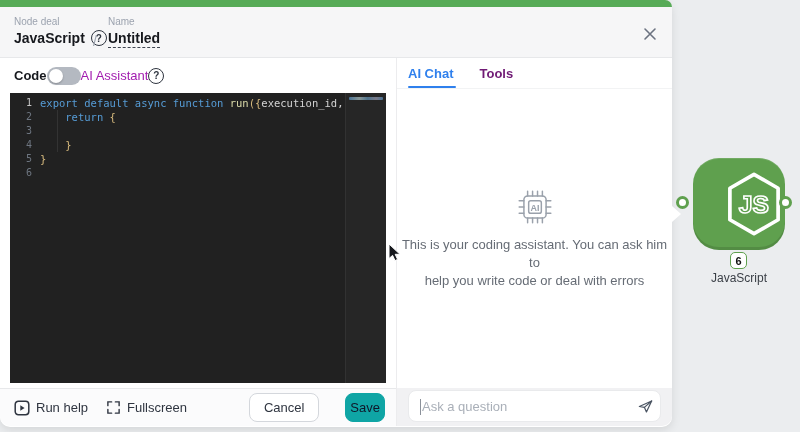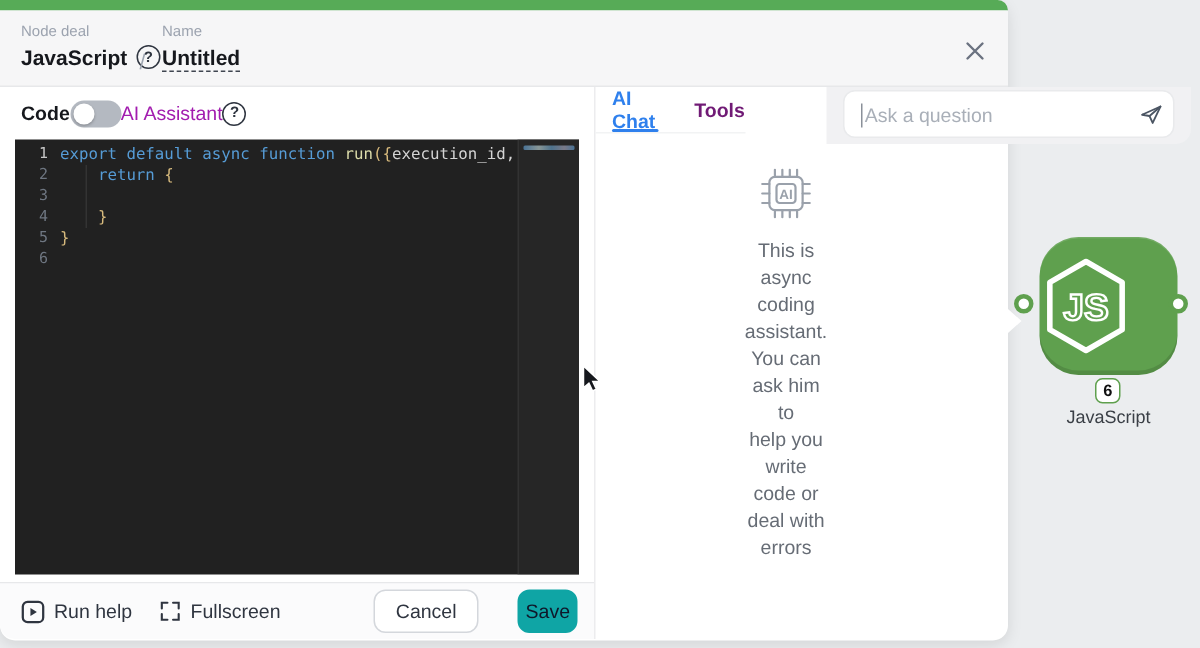--- a/index.html
+++ b/index.html
@@ -19,21 +19,21 @@
   .hcol.c2 { left:108px; }
   .slash { position:absolute; left:93px; top:26px; color:#9ca3af; font-size:14px; }
   .name-val { border-bottom:1.5px dashed #3f4550; padding-bottom:1px; cursor:text; }
   .help { width:16px; height:16px; border:1.4px solid #2f3540; border-radius:50%; display:inline-flex;
           align-items:center; justify-content:center; font-size:10px; font-weight:bold; color:#2f3540; }
   .close { position:absolute; right:13px; top:18px; width:18px; height:18px; cursor:pointer; }
   .close svg { display:block; }
 
   .mbody { display:flex; height:368px; }
   .lpanel { width:397px; border-right:1px solid #ececee; display:flex; flex-direction:column; }
-  .rpanel { flex:1; display:flex; flex-direction:row; }
+  .rpanel { flex:1; display:flex; flex-direction:column;gap:36px; }
 
   
   .ltoolbar { height:35px; display:flex; align-items:center; padding-left:14px; gap:0; }
   .code-lbl { font-size:13px; font-weight:bold; color:#16181d; }
   .toggle { width:34px; height:18px; border-radius:9px; background:#b4b9c1; position:relative; cursor:pointer; }
   .toggle .knob { position:absolute; left:2px; top:2px; width:14px; height:14px; border-radius:50%;
                   background:#fff; box-shadow:0 1px 2px rgba(0,0,0,.25); }
   .ai-lbl { font-size:13px; color:#a21caf; }
 
   .editor-wrap { flex:1; padding:0 10px; margin-bottom:5px; }
@@ -81,21 +81,21 @@
                padding-left:13px; font-family:"Liberation Sans", sans-serif; }
   .ask-input::placeholder { color:#a9afb8; }
   .caret-bar { position:absolute; left:11px; top:8px; width:1px; height:16px; background:#8a9099; }
   .send { width:30px; height:30px; display:flex; align-items:center; justify-content:center; cursor:pointer; }
 
   
   .node-pointer { position:absolute; left:672px; top:206px; width:0; height:0;
                   border-top:8px solid transparent; border-bottom:8px solid transparent; border-left:9px solid #fff; }
   .node { position:absolute; left:693px; top:158px; width:92px; height:92px; border-radius:26px;
           background:var(--node-green,#5fa04e); box-shadow:inset 0 -3px 0 rgba(0,0,0,.12), inset 0 1px 0 rgba(255,255,255,.12);
-          display:flex; align-items:center; justify-content:flex-start; cursor:pointer; }
+          display:flex; align-items:center; justify-content:flex-end; cursor:pointer; }
   .port { position:absolute; width:13px; height:13px; border-radius:50%; background:#fff;
           border:3px solid var(--node-green,#5fa04e); top:196px; }
   .port.left { left:676px; } .port.right { left:779px; }
   .node-badge { position:absolute; left:730px; top:252px; min-width:17px; height:17px; background:#fff;
                 border:1.5px solid var(--node-green,#5fa04e); border-radius:5px; font-size:11px; font-weight:bold;
                 color:#111; display:flex; align-items:center; justify-content:center; padding:0 3px; }
   .node-label { position:absolute; left:693px; top:271px; width:92px; text-align:center; font-size:12px; color:#3a3f46; }
 
   .cursor { position:absolute; left:388px; top:243px; }
 </style>
@@ -191,21 +191,21 @@
           <svg width="38" height="38" viewBox="0 0 36 36" fill="none" stroke="#9aa1ab" stroke-width="1.4" stroke-linecap="round">
             <rect x="7.5" y="7.5" width="21" height="21" rx="3.5"></rect>
             <rect x="12" y="12" width="12" height="12" rx="2"></rect>
             <path d="M11 3 V7.5 M15.7 3 V7.5 M20.4 3 V7.5 M25 3 V7.5"></path>
             <path d="M11 28.5 V33 M15.7 28.5 V33 M20.4 28.5 V33 M25 28.5 V33"></path>
             <path d="M3 12 H7.5 M3 18 H7.5 M3 24 H7.5"></path>
             <path d="M28.5 12 H33 M28.5 18 H33 M28.5 24 H33"></path>
             <text x="18" y="21.5" text-anchor="middle" font-size="8.5" font-weight="bold" fill="#9aa1ab" stroke="none" font-family="Liberation Sans, sans-serif">AI</text>
           </svg>
           <div class="assist-msg">
-            <div>This is async coding assistant. You can ask him to</div>
+            <div>This is your coding assistant. You can ask him to</div>
             <div>help you write code or deal with errors</div>
           </div>
         </div>
 
         <div class="rfooter">
           <div class="ask-box">
             <span class="caret-bar"></span>
             <input class="ask-input" type="text" placeholder="Ask a question" style="">
             <span class="send">
               <svg width="17" height="17" viewBox="0 0 18 18" fill="none" stroke="#4b5563" stroke-width="1.3" stroke-linejoin="round" stroke-linecap="round">

